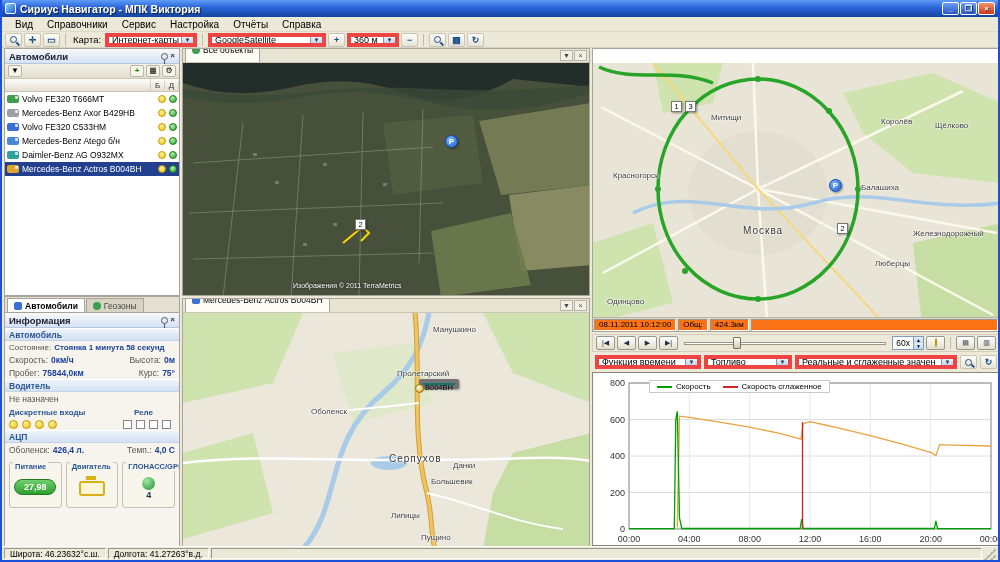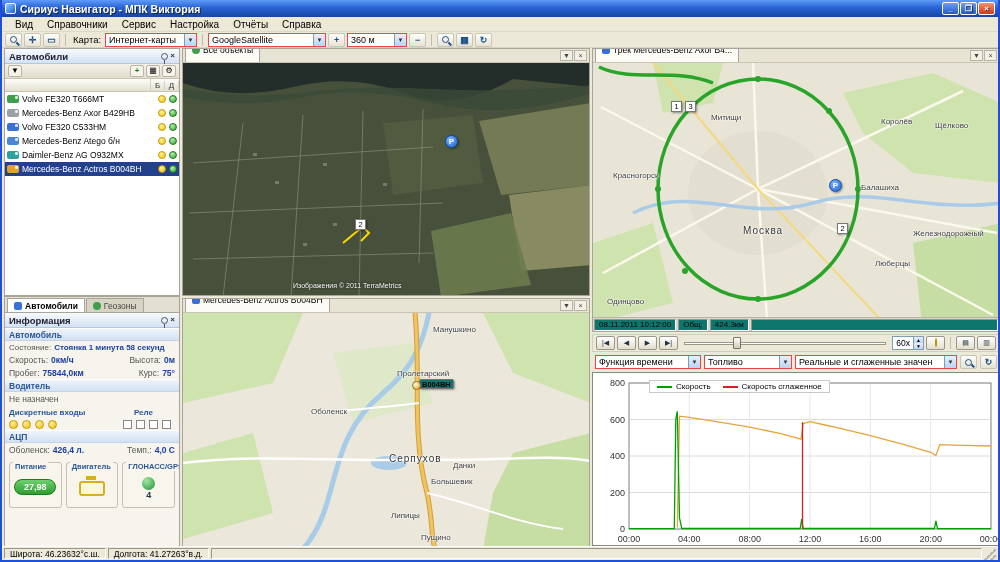--- a/index.html
+++ b/index.html
@@ -14,21 +14,21 @@
 .winbtn.close{background:linear-gradient(#f0926e,#d23a16)}
 
 .menubar{position:absolute;top:17px;left:0;right:0;height:15px;background:#ece9d8;display:flex;align-items:center;padding:0 6px;border-bottom:1px solid #dcd8ca}
 .menu-item{padding:0 7px;font-size:10px}
 
 .toolbar{position:absolute;top:32px;left:0;right:0;height:16px;background:#ece9d8;display:flex;align-items:center;gap:2px;padding:0 3px;border-bottom:1px solid #d6d2c4}
 .tbtn{height:14px;min-width:17px;display:inline-flex;align-items:center;justify-content:center;border:1px solid #c9c5b6;border-radius:2px;background:linear-gradient(#fdfdf9,#e7e3d3);font-size:9px;color:#1a4f8a;font-weight:bold}
 .sep{width:1px;height:12px;background:#c0bcae;margin:0 3px}
 .mag{position:relative;width:7px;height:7px;border:1.5px solid #1a4f8a;border-radius:50%}
 .mag::after{content:"";position:absolute;width:4px;height:1.5px;background:#1a4f8a;transform:rotate(45deg);right:-4px;bottom:-2px}
-.combo{display:inline-flex;align-items:center;height:14px;background:#fff;border:1px solid #ef4444;font-size:9px;padding-left:3px;white-space:nowrap;overflow:hidden}
+.combo{display:inline-flex;align-items:center;height:14px;background:#fff;border:4px solid #ef4444;font-size:9px;padding-left:3px;white-space:nowrap;overflow:hidden}
 .combo .arr{width:12px;align-self:stretch;margin-left:auto;background:linear-gradient(#e6f0fb,#bcd4f0);border-left:1px solid #7f9db9;display:flex;align-items:center;justify-content:center;font-size:6px;color:#333}
 .tlabel{font-size:9.5px;padding:0 2px}
 
 .panel{position:absolute;border:1px solid #a8a49a;background:#fff;overflow:hidden}
 .phead{height:15px;background:linear-gradient(180deg,#f8fafd,#d4e2f4);border-bottom:1px solid #b5c7de;display:flex;align-items:center;padding:0 4px;font-size:9.5px;color:#223;font-weight:bold}
 .phbtns{margin-left:auto;display:flex;gap:2px;align-items:center}
 .pinicon{width:7px;height:7px;border:1px solid #556;border-radius:50%;position:relative}
 .pinicon::after{content:"";position:absolute;left:2px;top:6px;width:1px;height:4px;background:#556}
 .xicon{font-size:8px;color:#333;line-height:8px}
 
@@ -74,25 +74,25 @@
 .strip{height:14px;background:#e8e4d4;display:flex;align-items:flex-end;padding:0 2px;border-bottom:1px solid #c9c4b4}
 .tabchip{height:26px;background:#fcfbf6;border:1px solid #a8a49a;border-bottom:none;padding:0 6px;font-size:8.5px;display:flex;align-items:center;gap:3px;white-space:nowrap}
 .stripbtns{margin-left:auto;display:flex;gap:1px;align-items:center;padding-bottom:1px}
 .sbtn{width:13px;height:11px;font-size:7px;line-height:10px;text-align:center;color:#444;border:1px solid #b9b5a6;background:#f2efe4}
 .map{position:absolute;left:0;right:0;top:14px;bottom:0;overflow:hidden}
 .map svg{position:absolute;left:0;top:0}
 .mlabel{position:absolute;font-size:8px;color:#3c3c3c;text-shadow:0 0 2px #fff,0 0 2px #fff,0 0 2px #fff;white-space:nowrap}
 .mlabel.big{font-size:10px;color:#333;letter-spacing:1px}
 .mbox{position:absolute;width:11px;height:11px;background:#fff;border:1px solid #777;font-size:7.5px;text-align:center;line-height:10px;box-shadow:1px 1px 2px rgba(0,0,0,.4)}
 .pmark{position:absolute;width:13px;height:13px;border-radius:50%;background:radial-gradient(circle at 35% 30%,#7eb4ff,#1b62d6);border:1px solid #124a9e;color:#fff;font-size:8px;font-weight:bold;text-align:center;line-height:12px;box-shadow:1px 1px 2px rgba(0,0,0,.4)}
-.plate{position:absolute;background:#0f766e;border:1px solid #737373;border-radius:2px;font-size:7.5px;font-weight:bold;padding:0 2px;height:10px;line-height:9px;box-shadow:1px 1px 2px rgba(0,0,0,.35)}
+.plate{position:absolute;background:#0f766e;border:4px solid #737373;border-radius:2px;font-size:7.5px;font-weight:normal;padding:0 2px;height:10px;line-height:9px;box-shadow:1px 1px 2px rgba(0,0,0,.35)}
 .plate::before{content:"";position:absolute;left:-8px;top:1px;width:7px;height:7px;border-radius:50%;background:radial-gradient(circle at 35% 30%,#ffe,#d8a017);border:1px solid #9a7410}
 .attrib{position:absolute;font-size:7px;color:#fff;text-shadow:0 0 2px #000;white-space:nowrap}
 .trackinfo{position:absolute;left:0;right:0;bottom:0;height:14px;background:#dad6c8;border-top:1px solid #b9b5a6;display:flex;font-size:8px;align-items:center}
-.ticell{height:12px;margin:1px;border:1px solid;border-color:#9a9688 #fff #fff #9a9688;padding:0 4px;display:flex;align-items:center;background:#0f766e;white-space:nowrap}
+.ticell{height:12px;margin:1px;border:1px solid;border-color:#9a9688 #fff #fff #9a9688;padding:0 4px;display:flex;align-items:center;background:#f97316;white-space:nowrap}
 
 .playbar{position:absolute;left:590px;top:334px;width:408px;height:18px;display:flex;align-items:center;gap:2px;background:#ece9d8;border:1px solid #d2cec0;padding:0 3px}
 .pbtn{min-width:19px;height:14px;border:1px solid #9a9688;background:linear-gradient(#fff,#e2ddcc);font-size:7px;text-align:center;line-height:12px;border-radius:2px;color:#234}
 .slider{flex:1;height:14px;position:relative;margin:0 4px}
 .groove{position:absolute;left:0;right:0;top:6px;height:3px;background:#fff;border:1px solid #9a9688}
 .thumb{position:absolute;left:24%;top:1px;width:8px;height:12px;background:linear-gradient(#fdfdfd,#cfcabb);border:1px solid #77735f;border-radius:1px}
 .spin{display:flex;border:1px solid #7f9db9;background:#fff;height:14px;font-size:8.5px;align-items:center;padding-left:3px}
 .arrows{display:flex;flex-direction:column;margin-left:3px;align-self:stretch}
 .arrows span{font-size:5px;line-height:6px;padding:0 2px;background:linear-gradient(#e8f0fa,#bcd4f0);border-left:1px solid #7f9db9;text-align:center}
 .bulb{width:10px;height:10px;border-radius:50%;background:radial-gradient(circle at 35% 30%,#fffbc8,#f0c400);border:1px solid #b99400}
@@ -145,21 +145,21 @@
     <span class="combo" style="width:92px">
       <span>Интернет-карты</span>
         <span class="arr">▼</span>
     </span>
     <span class="sep"></span>
     <span class="combo" style="width:118px">
       <span>GoogleSatellite</span>
         <span class="arr">▼</span>
     </span>
     <span class="tbtn">+</span>
-    <span class="combo" style="width:60px">
+    <span class="combo" style="width:52px">
       <span>360 м</span>
         <span class="arr">▼</span>
     </span>
     <span class="tbtn">−</span>
     <span class="sep"></span>
     <span class="tbtn">
         <span class="mag"></span>
       </span>
     <span class="tbtn">▦</span>
     <span class="tbtn">↻</span>
@@ -384,30 +384,20 @@
       <span class="mlabel big" style="left:206px;top:140px">Серпухов</span>
       <span class="mlabel" style="left:248px;top:164px">Большевик</span>
       <span class="mlabel" style="left:270px;top:148px">Данки</span>
       <span class="mlabel" style="left:208px;top:198px">Липицы</span>
       <span class="mlabel" style="left:238px;top:220px">Пущино</span>
       <span class="plate" style="left:236px;top:66px">В004ВН</span>
     </div>
   </div>
 
   <div class="panel" style="left:590px;top:48px;width:408px;height:284px">
-    <div class="strip">
-      <span class="tabchip">
-          <span class="tabico car"></span>
-          <span>Трек Mercedes-Benz Axor В4...</span>
-        </span>
-      <span class="stripbtns">
-        <span class="sbtn">▼</span>
-        <span class="sbtn">×</span>
-      </span>
-    </div>
     <div class="map" style="background:#e9e5d6">
       <svg width="408" height="270" viewBox="0 0 408 270">
         <rect width="408" height="270" fill="#e9e5d6"></rect>
         <polygon points="250,30 340,10 408,40 408,120 320,110 270,70" fill="#cfe3ae"></polygon>
         <polygon points="0,180 60,160 80,240 0,260" fill="#cfe3ae"></polygon>
         <polygon points="320,180 408,160 408,270 330,270" fill="#c6dda4"></polygon>
         <polygon points="60,0 130,0 120,40 70,50" fill="#cfe3ae"></polygon>
         <ellipse cx="165" cy="130" rx="70" ry="62" fill="#e3dfd0"></ellipse>
         <g stroke="#fbf8ec" stroke-width="2.5" fill="none">
           <line x1="165" y1="126" x2="8" y2="44"></line>

